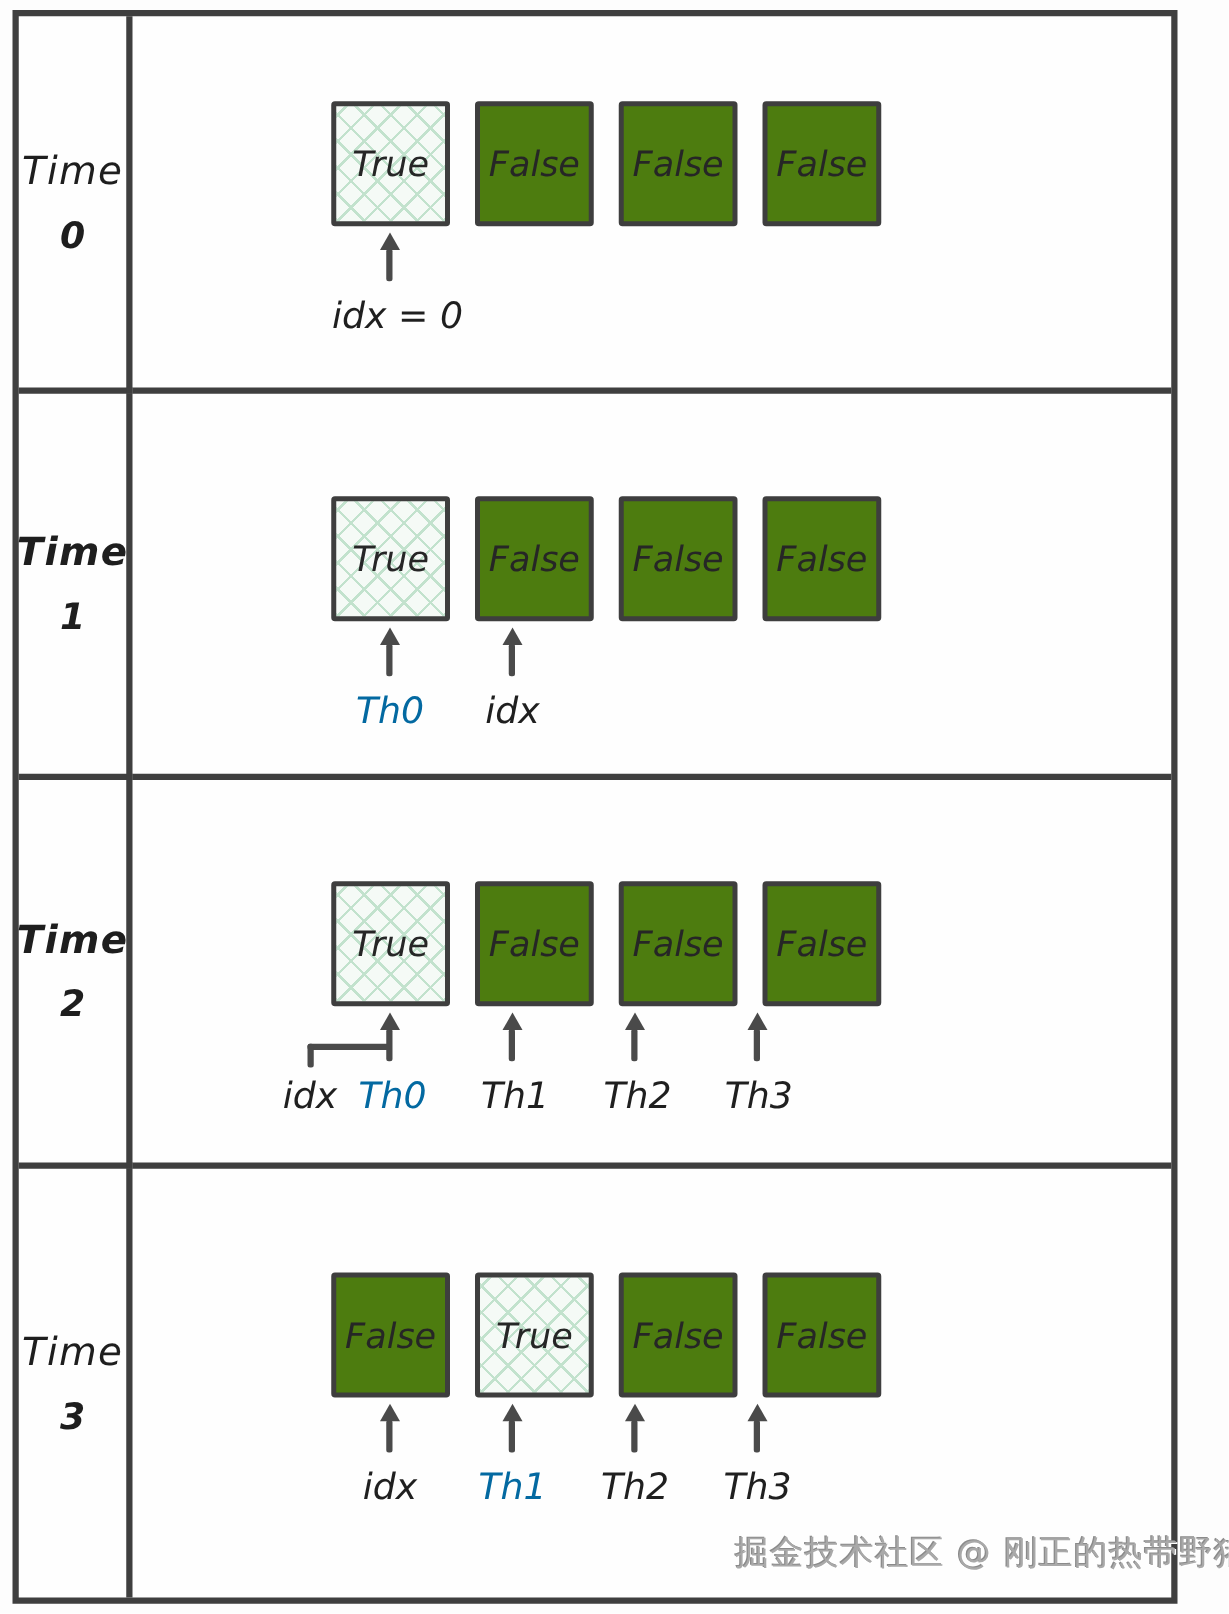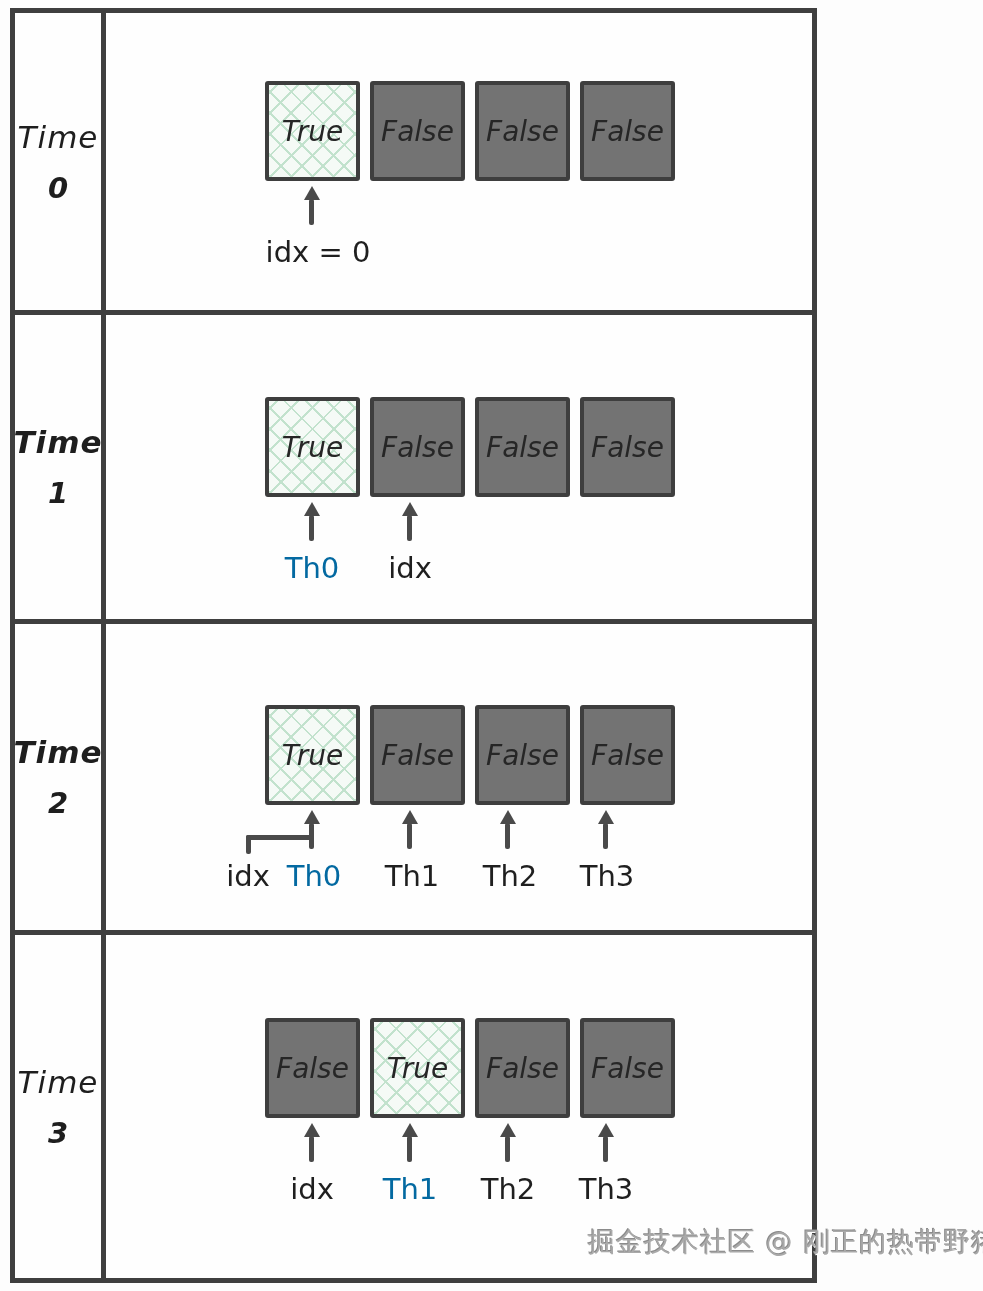--- a/index.html
+++ b/index.html
@@ -6,21 +6,21 @@
   html,body { background:#ffffff; }
   .canvas {
     position: relative;
     width: 983px; height: 1291px;
     background: #fdfdfd;
     font-family: "DejaVu Sans", sans-serif;
     overflow: hidden;
   }
   .table {
     position: absolute; left: 10px; top: 8px;
-    width: 807px; height: 1275px;
+    width: 932px; height: 1275px;
     border: 5px solid #3f3f3f;
     display: grid;
     grid-template-columns: 91px 1fr;
     grid-template-rows: 302px 309px 311px 1fr;
     background: #fefefe;
   }
   .lbl-cell {
     border-right: 5px solid #3f3f3f;
     display: flex; flex-direction: column;
     align-items: center; justify-content: center;
@@ -28,27 +28,27 @@
     font-style: italic;
     color: #1e1e1e;
   }
   .row-sep { border-bottom: 5px solid #3f3f3f; }
   .time-word { font-size: 31px; letter-spacing: 1px; }
   .time-num  { font-size: 29px; font-weight: 700; }
   .bold .time-word { font-weight: 700; }
   .content-cell { position: relative; }
   .boxes {
     position: absolute; left: 159px;
-    display: flex; gap: 10px;
+    display: flex; gap: 20px;
   }
   .box {
     width: 95px; height: 100px;
     border: 4px solid #3e3e3e;
     border-radius: 3px;
-    background: #737373;
+    background: #4d7c0f;
     display: flex; align-items: center; justify-content: center;
     font-style: italic;
     font-size: 28px;
     color: #262626;
   }
   .box.hatch {
     background-color: #f5faf6;
     background-image:
       repeating-linear-gradient(45deg,  #c2e2cd 0px, #c2e2cd 2px, transparent 2px, transparent 15px),
       repeating-linear-gradient(-45deg, #c2e2cd 0px, #c2e2cd 2px, transparent 2px, transparent 15px);
@@ -63,20 +63,21 @@
     content: "";
     position: absolute; left: -5.5px; top: -13px;
     width: 0; height: 0;
     border-left: 8px solid transparent;
     border-right: 8px solid transparent;
     border-bottom: 14px solid #4a4a4a;
   }
   .ptr {
     position: absolute;
     transform: translateX(-50%);
+    font-style: italic;
     font-size: 29px;
     color: #1f1f1f;
     white-space: nowrap;
   }
   .ptr.green { color: #0369a1; }
   .elbow-h, .elbow-v { position: absolute; background: #4a4a4a; border-radius: 2px; }
   .watermark {
     position: absolute;
     left: 482px; top: 289px;
     font-size: 27px;

